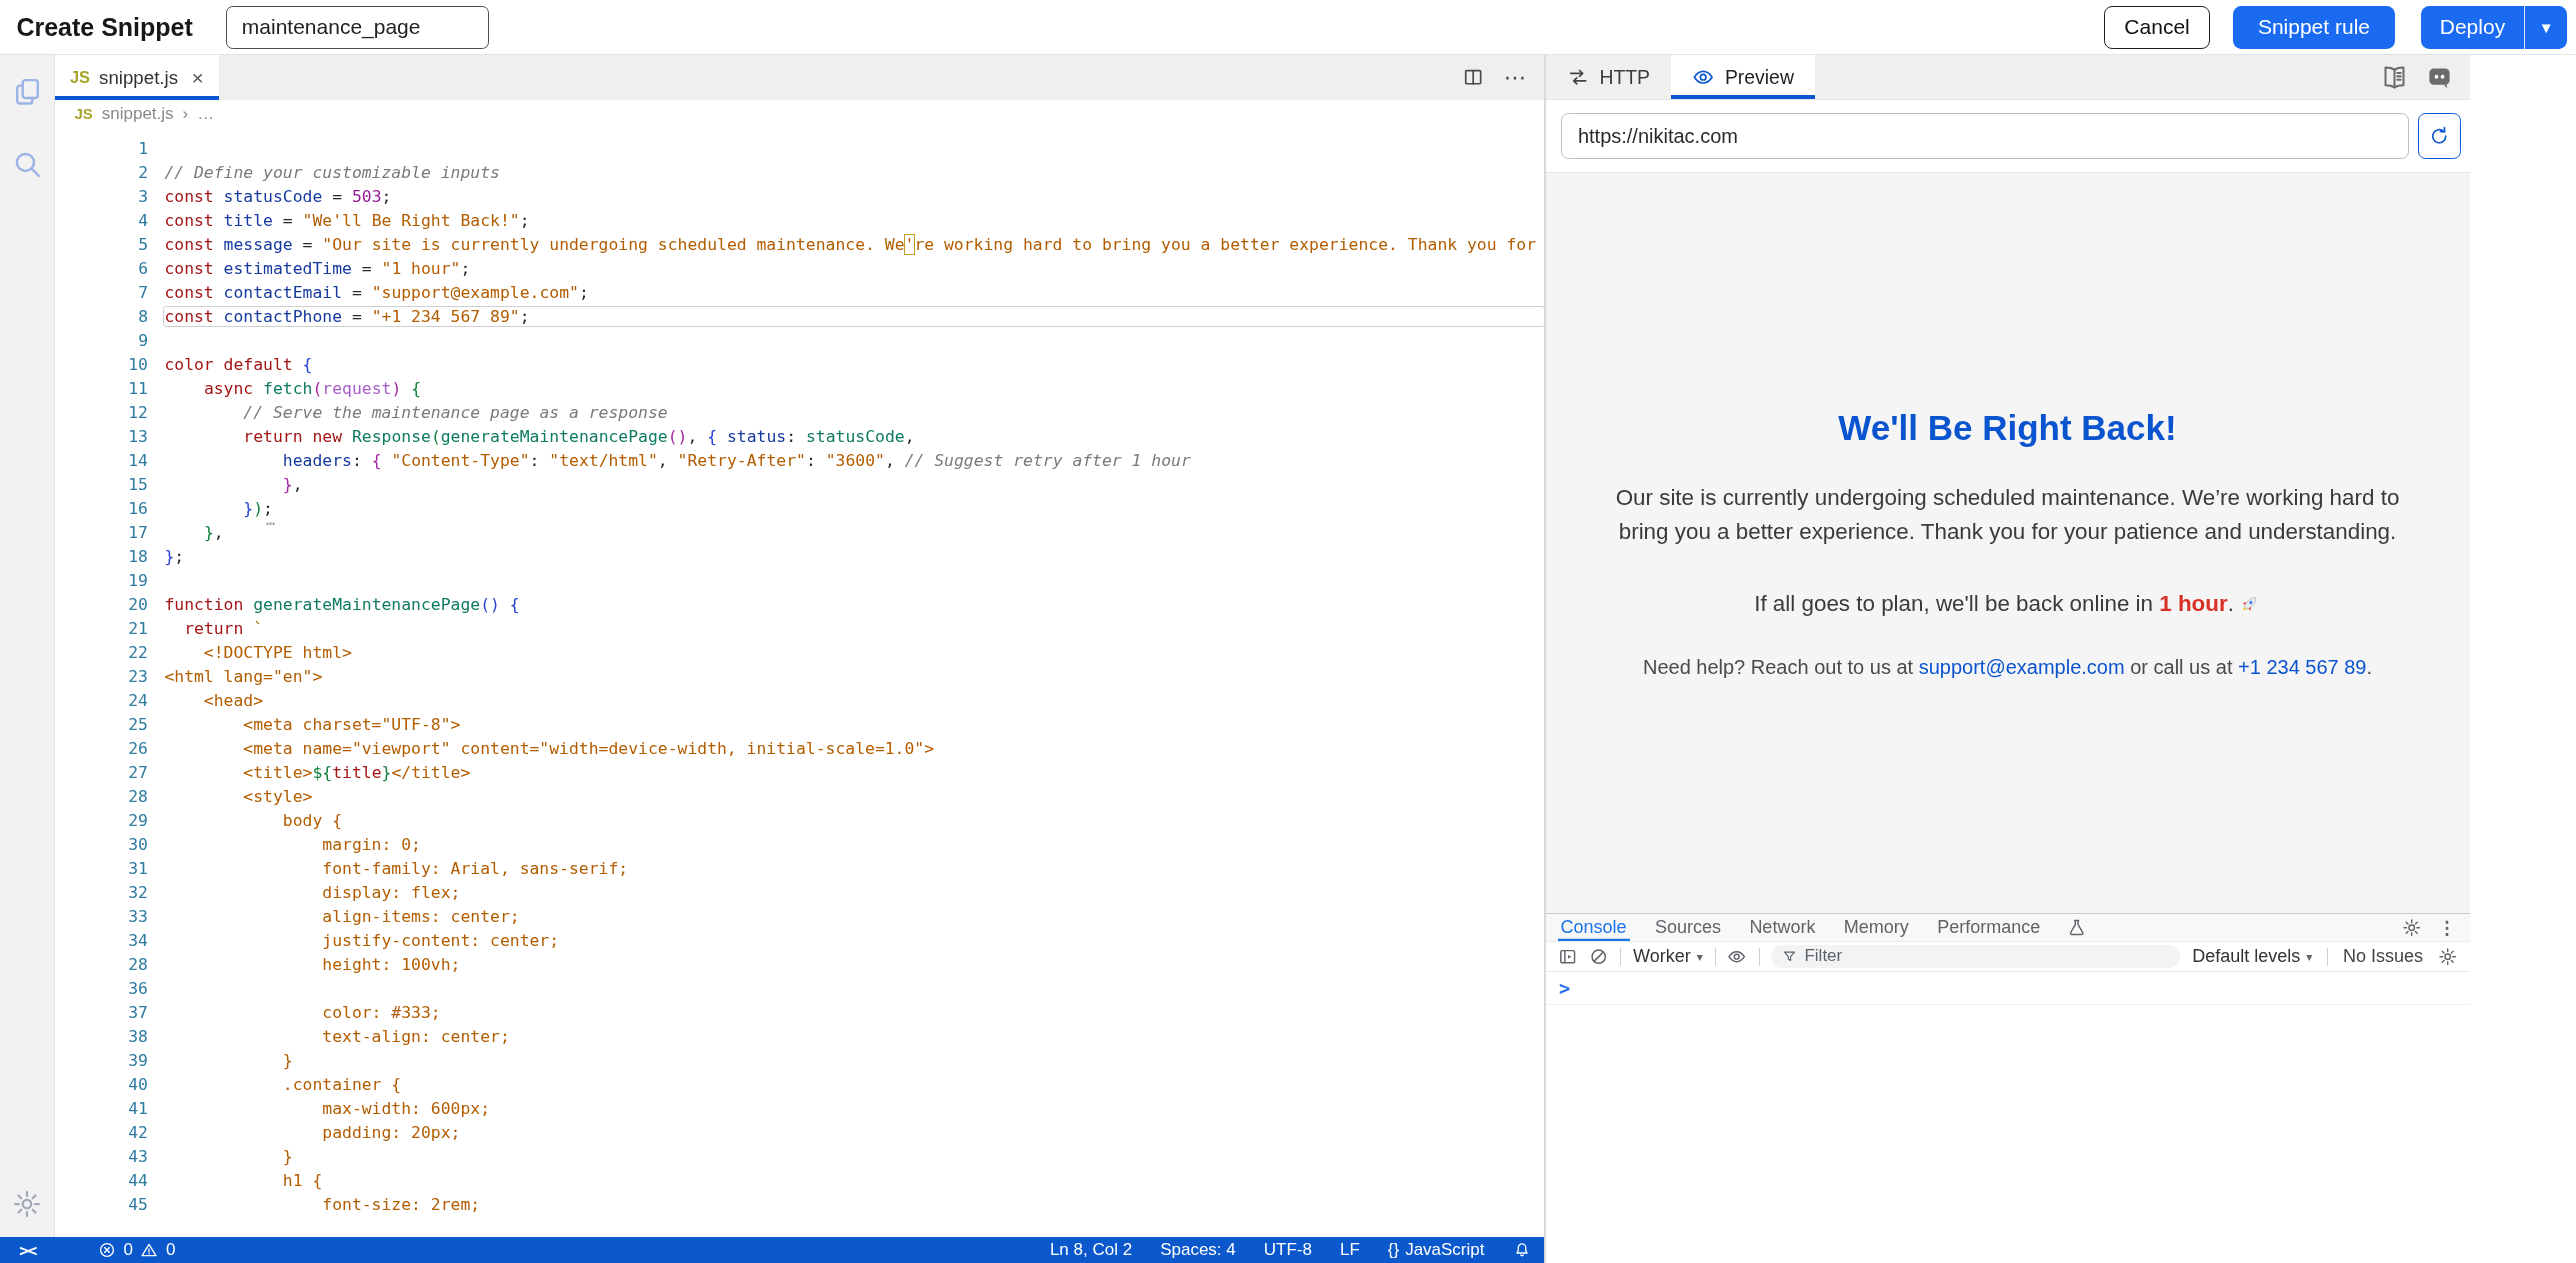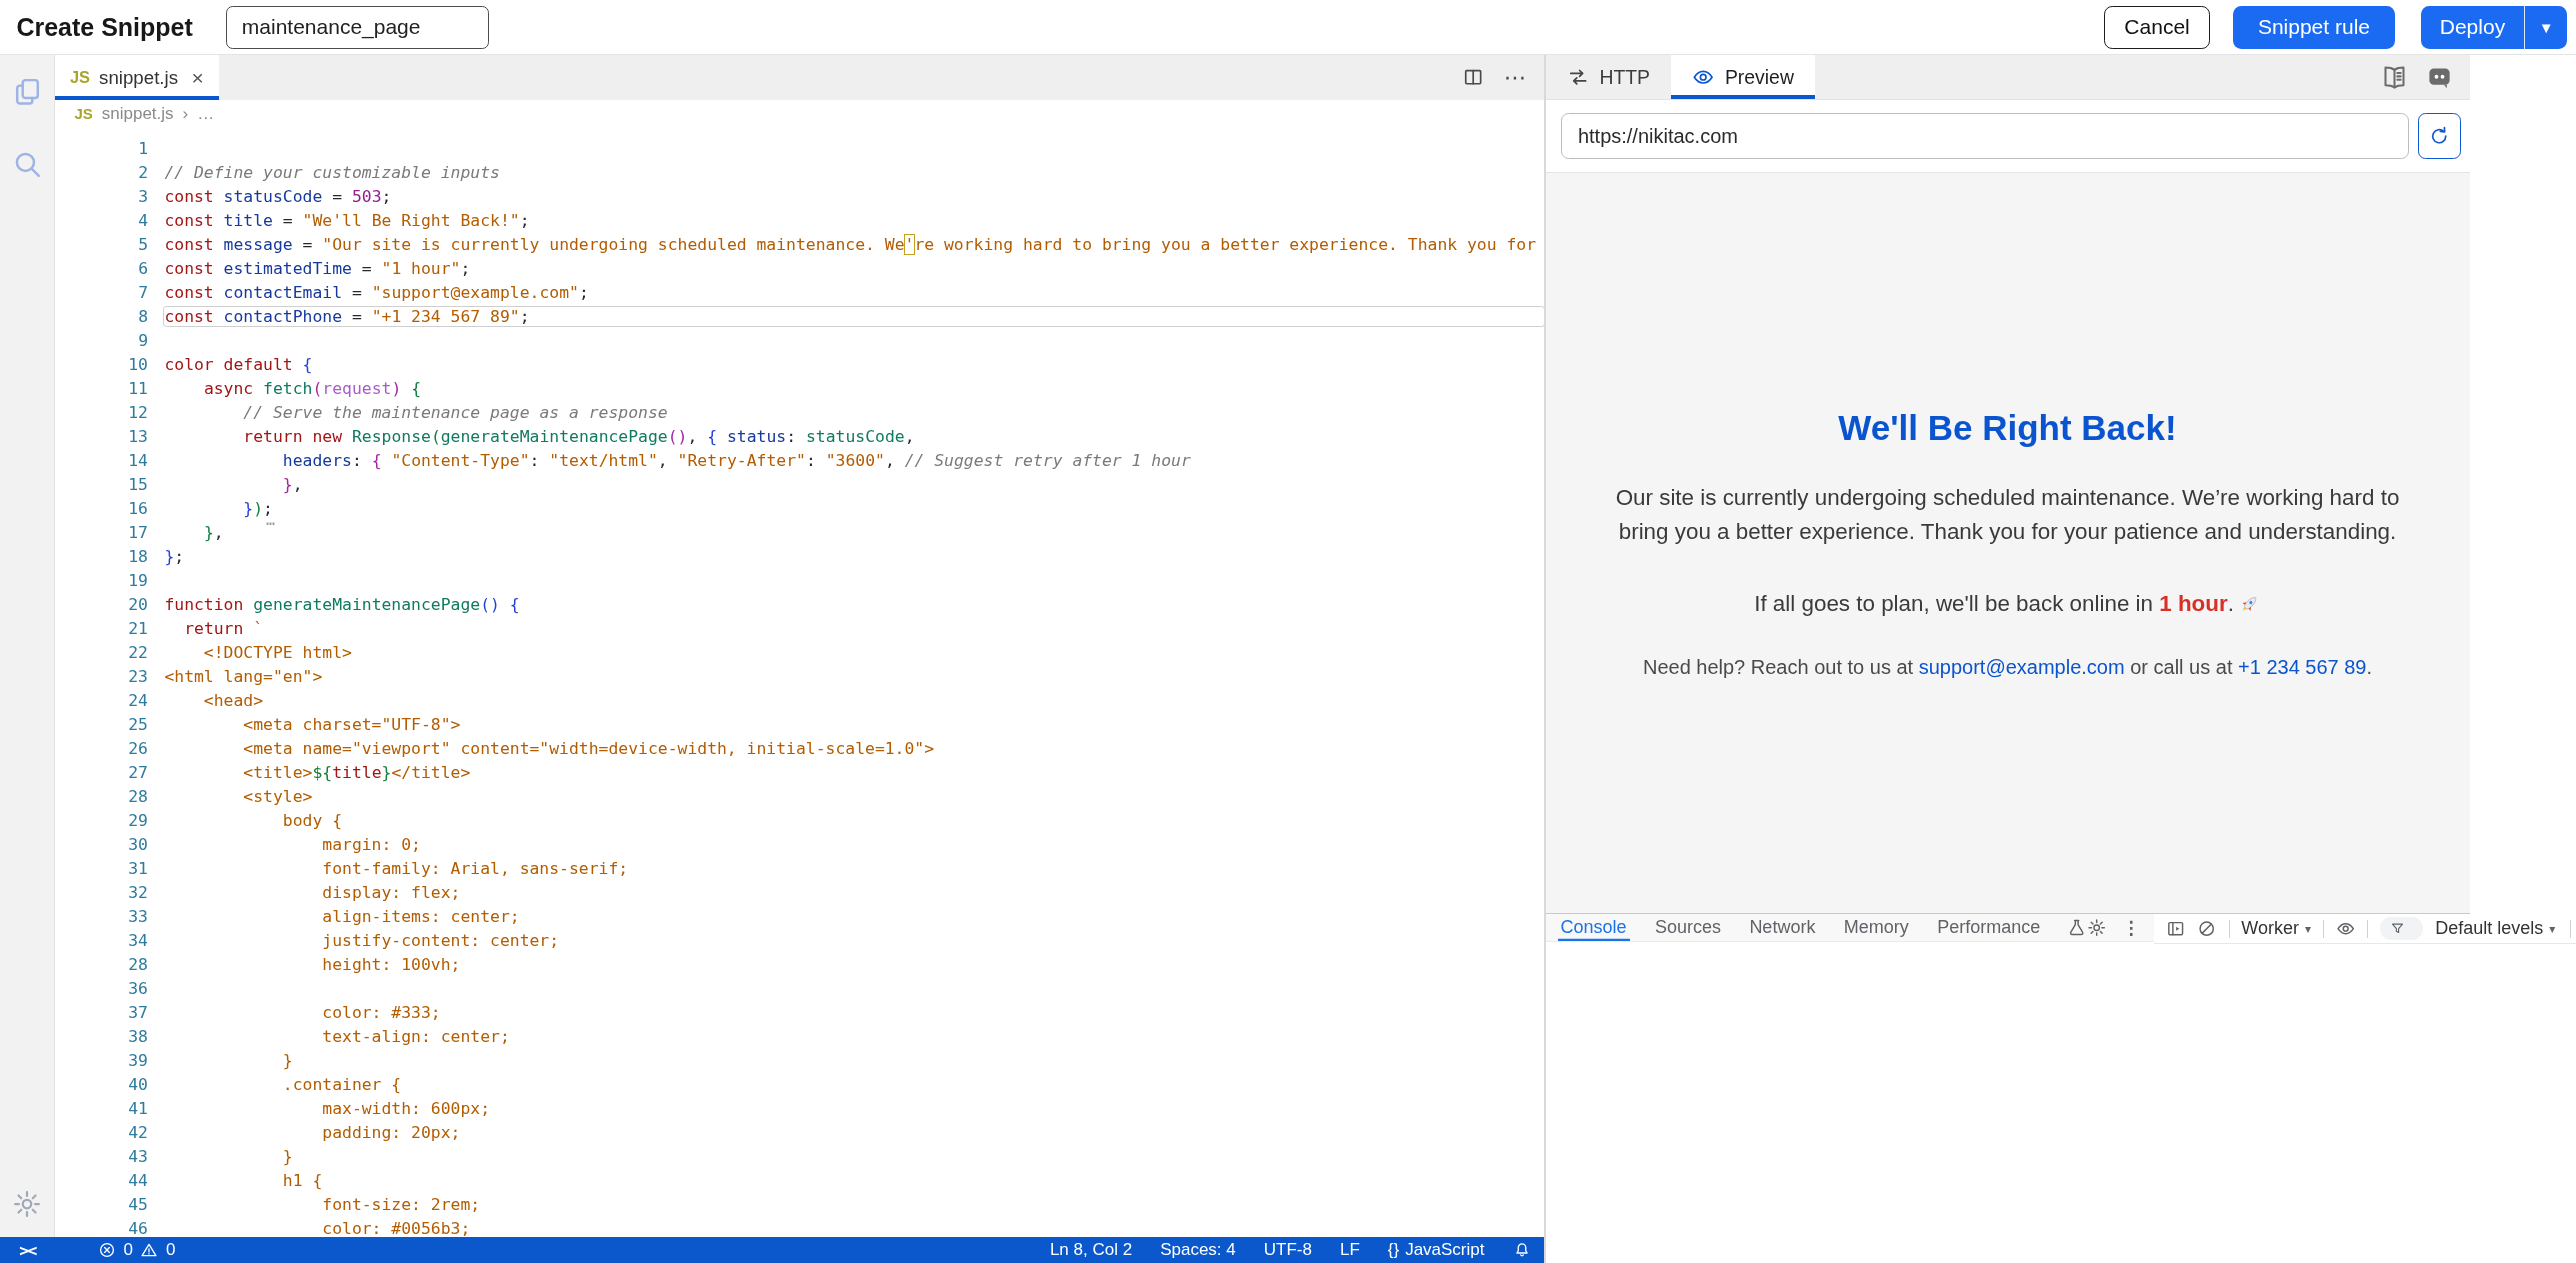--- a/index.html
+++ b/index.html
@@ -106,21 +106,21 @@
   .pv-page { width:822px; text-align:center; }
   .pv-h1 { font-size:35px; font-weight:bold; color:#0b54cf; margin-bottom:33px; }
   .pv-msg { font-size:22.4px; color:#3a3a3a; line-height:34px; margin-bottom:42px; }
   .pv-eta { font-size:22.4px; color:#3a3a3a; margin-bottom:39px; }
   .pv-eta b { color:#d93025; }
   .rocket { width:22.4px; height:22.4px; vertical-align:-4.5px; margin-left:4.5px; }
   .pv-help { font-size:20px; color:#4a4a4a; }
   .pv-help a { color:#0b54cf; text-decoration:none; }
 
   
-  .devtools { height:350px; border-top:1.5px solid #c9c9c9; display:flex; flex-direction:row; background:#fff; }
+  .devtools { height:350px; border-top:1.5px solid #c9c9c9; display:flex; flex-direction:column; background:#fff; }
   .dt-tabs { height:28px; background:#f8f8f8; display:flex; align-items:stretch; padding-left:12px; border-bottom:0.7px solid #ebebeb; }
   .dt-tab { display:flex; align-items:center; padding:0 3px; margin-right:22.4px; font-size:18px; color:#5f6368; cursor:pointer; }
   .dt-tab.active { color:#1a73e8; box-shadow:inset 0 -2.2px 0 #1a73e8; }
   .dt-tabs .ic.flask { width:19.4px; height:19.4px; color:#5f6368; align-self:center; margin-left:1.5px; }
   .dt-tabs .spacer { flex:1; }
   .dt-tabs-right { display:flex; align-items:center; gap:16.4px; padding-right:13.5px; color:#5f6368; }
   .dt-tabs-right .ic { width:19.4px; height:19.4px; }
   .vdots { font-size:18px; font-weight:bold; color:#5f6368; letter-spacing:0; }
 
   .dt-toolbar { height:30px; display:flex; align-items:center; gap:12px; padding:0 12px; border-bottom:0.7px solid #e8e8e8; }
@@ -314,21 +314,20 @@
                 <div class="code-row"><span class="gutter">36</span></div>
                 <div class="code-row"><span class="gutter">37</span><span class="code-content"><span class="tk-st">                color: #333;</span></span></div>
                 <div class="code-row"><span class="gutter">38</span><span class="code-content"><span class="tk-st">                text-align: center;</span></span></div>
                 <div class="code-row"><span class="gutter">39</span><span class="code-content"><span class="tk-st">            }</span></span></div>
                 <div class="code-row"><span class="gutter">40</span><span class="code-content"><span class="tk-st">            .container {</span></span></div>
                 <div class="code-row"><span class="gutter">41</span><span class="code-content"><span class="tk-st">                max-width: 600px;</span></span></div>
                 <div class="code-row"><span class="gutter">42</span><span class="code-content"><span class="tk-st">                padding: 20px;</span></span></div>
                 <div class="code-row"><span class="gutter">43</span><span class="code-content"><span class="tk-st">            }</span></span></div>
                 <div class="code-row"><span class="gutter">44</span><span class="code-content"><span class="tk-st">            h1 {</span></span></div>
                 <div class="code-row"><span class="gutter">45</span><span class="code-content"><span class="tk-st">                font-size: 2rem;</span></span></div>
-                <div class="code-row"><span class="gutter">46</span><span class="code-content"><span class="tk-st">                color: #0056b3;</span></span></div>
               </div>
             <div class="inline-hint">…</div>
           </div>
         </div>
       </div>
 
       <div class="statusbar">
         <div class="sb-remote">&gt;&lt;</div>
         <div class="sb-group">
           <svg class="ic" viewBox="0 0 24 24" width="18" height="18">

